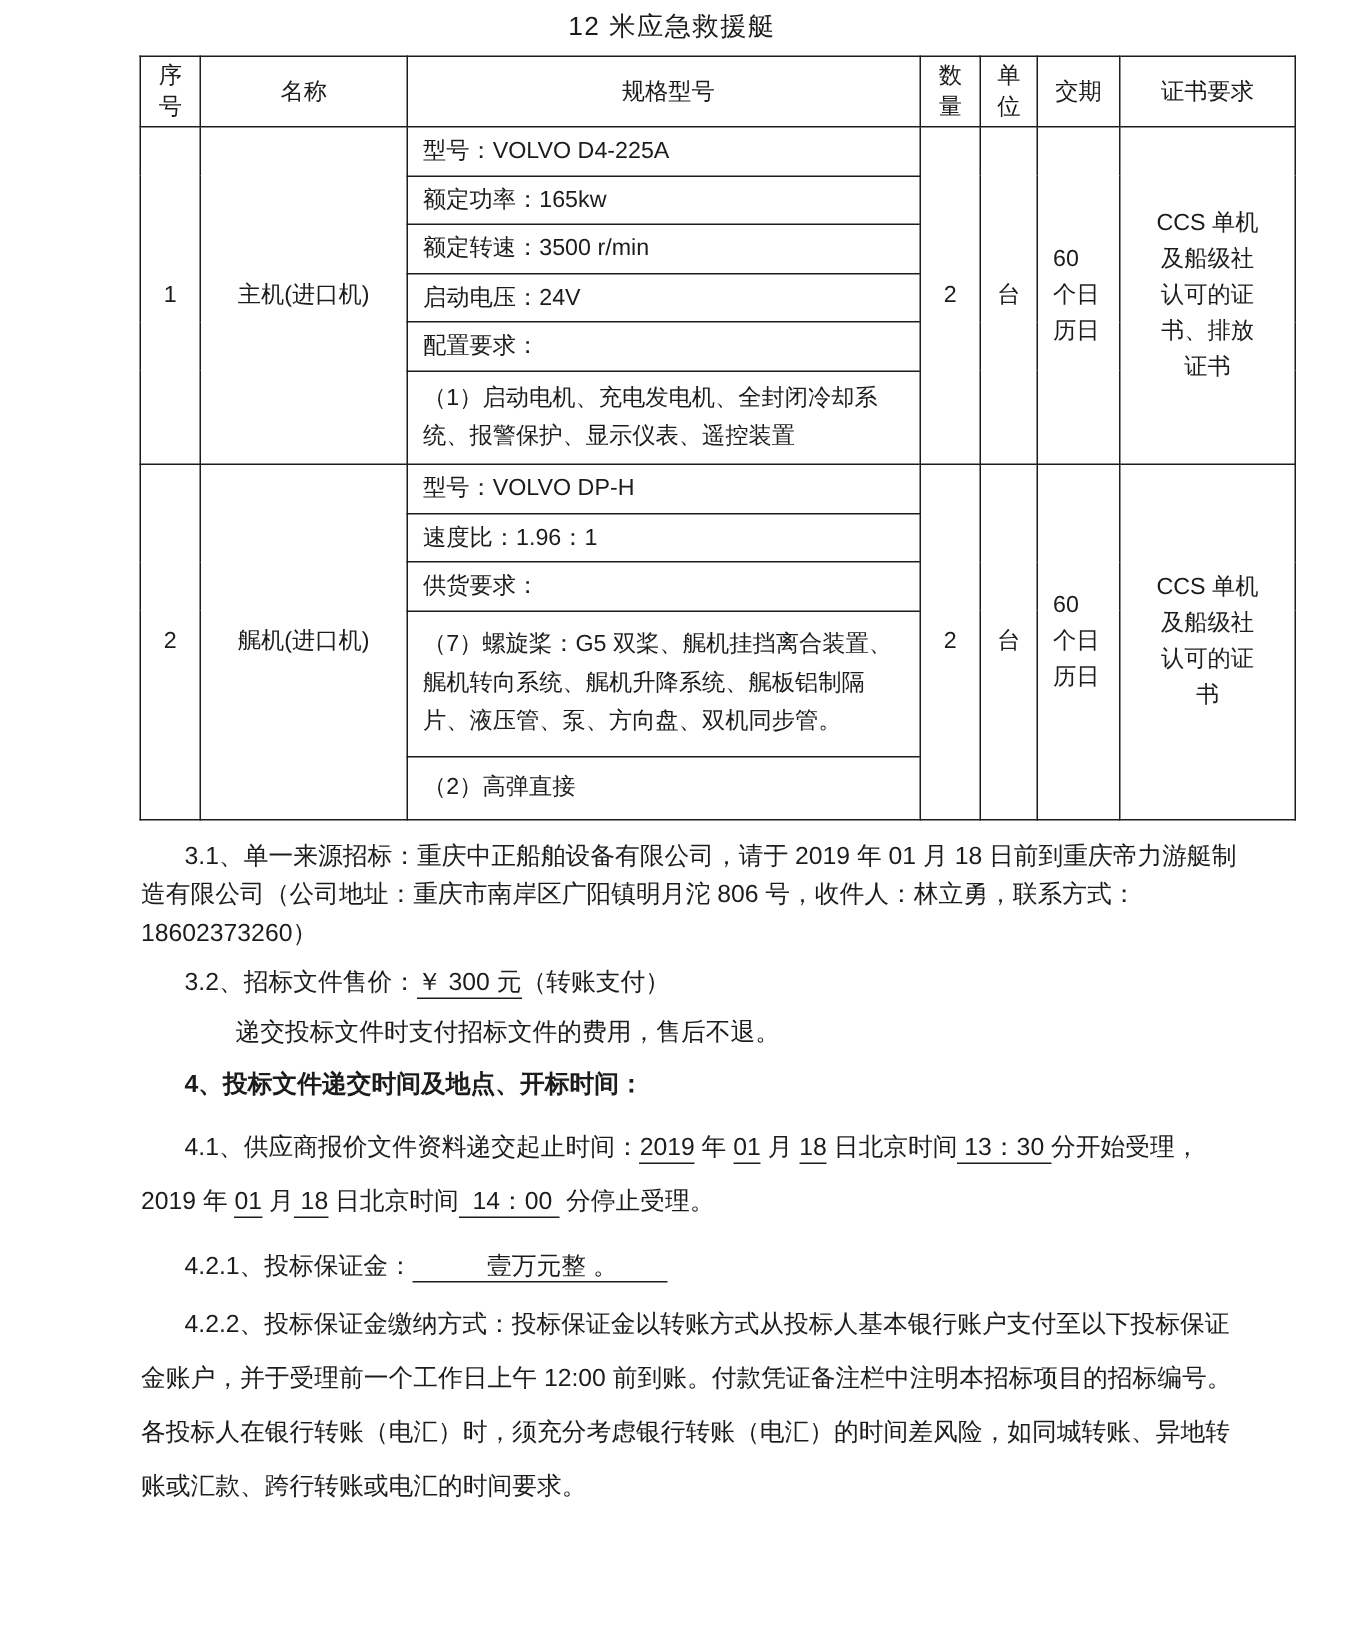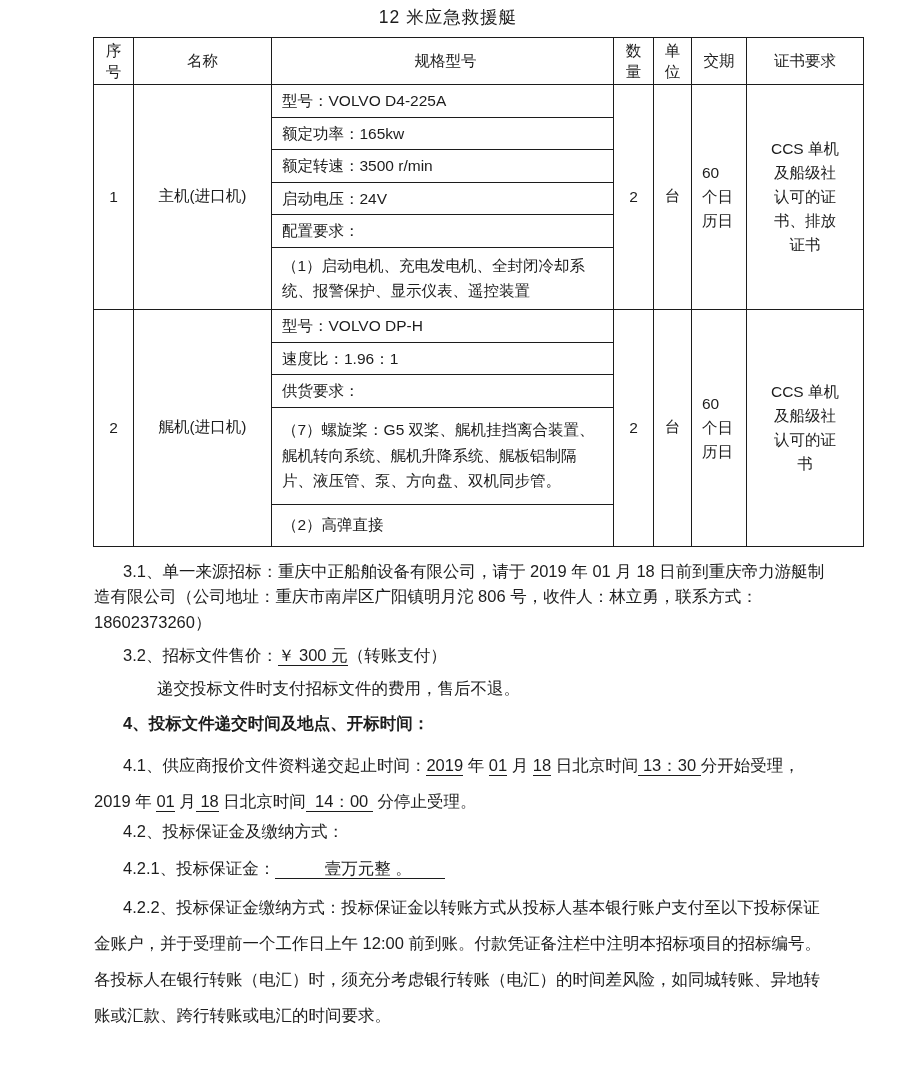--- a/index.html
+++ b/index.html
@@ -131,20 +131,19 @@
     <p class="s31" data-bind="sections.s31">3.1、单一来源招标：重庆中正船舶设备有限公司，请于 2019 年 01 月 18 日前到重庆帝力游艇制造有限公司（公司地址：重庆市南岸区广阳镇明月沱 806 号，收件人：林立勇，联系方式：18602373260）</p>
 
     <p class="s32"><span data-bind="sections.s32.prefix">3.2、招标文件售价：</span><span class="ul" data-bind="sections.s32.price">￥ 300 元</span><span data-bind="sections.s32.suffix">（转账支付）</span></p>
 
     <p class="note" data-bind="sections.s32.note">递交投标文件时支付招标文件的费用，售后不退。</p>
 
     <p class="hd s4h" data-bind="sections.s4_heading">4、投标文件递交时间及地点、开标时间：</p>
 
     <p class="s41"><span data-bind="sections.s41.p1">4.1、供应商报价文件资料递交起止时间：</span><span class="ul" data-bind="sections.s41.u1">2019</span><span data-bind="sections.s41.p2"> 年 </span><span class="ul" data-bind="sections.s41.u2">01</span><span data-bind="sections.s41.p3"> 月 </span><span class="ul" data-bind="sections.s41.u3">18</span><span data-bind="sections.s41.p4"> 日北京时间</span><span class="ul" data-bind="sections.s41.u4"> 13：30 </span><span data-bind="sections.s41.p5">分开始受理，</span><br><span data-bind="sections.s41.p6">2019 年 </span><span class="ul" data-bind="sections.s41.u5">01</span><span data-bind="sections.s41.p7"> 月</span><span class="ul" data-bind="sections.s41.u6"> 18</span><span data-bind="sections.s41.p8"> 日北京时间</span><span class="ul" data-bind="sections.s41.u7">  14：00 </span><span data-bind="sections.s41.p9"> 分停止受理。</span></p>
 
-    <p class="s42" data-bind="sections.s42_heading">4.2、投标保证金及缴纳方式：</p>
 
     <p class="s421"><span data-bind="sections.s421.prefix">4.2.1、投标保证金：</span><span class="ul" data-bind="sections.s421.amount">　　　壹万元整 。　　</span></p>
 
     <p class="s422" data-bind="sections.s422">4.2.2、投标保证金缴纳方式：投标保证金以转账方式从投标人基本银行账户支付至以下投标保证金账户，并于受理前一个工作日上午 12:00 前到账。付款凭证备注栏中注明本招标项目的招标编号。各投标人在银行转账（电汇）时，须充分考虑银行转账（电汇）的时间差风险，如同城转账、异地转账或汇款、跨行转账或电汇的时间要求。</p>
 
   </div>
 </div>
 
 </body></html>

